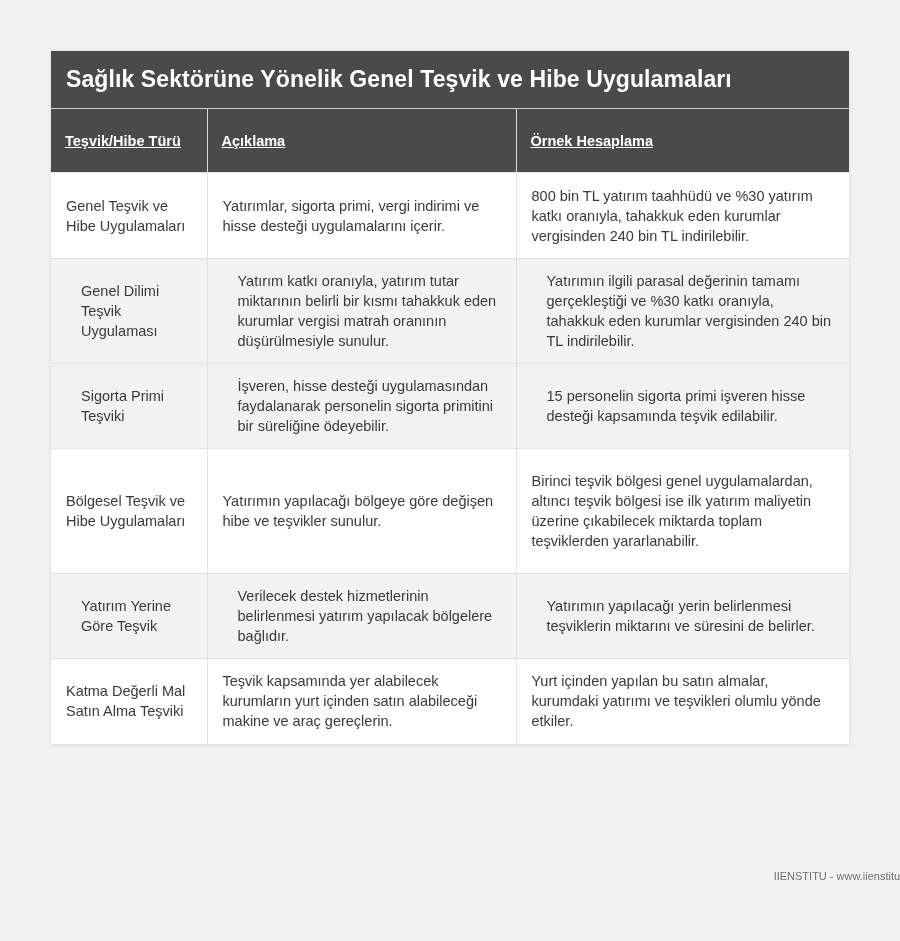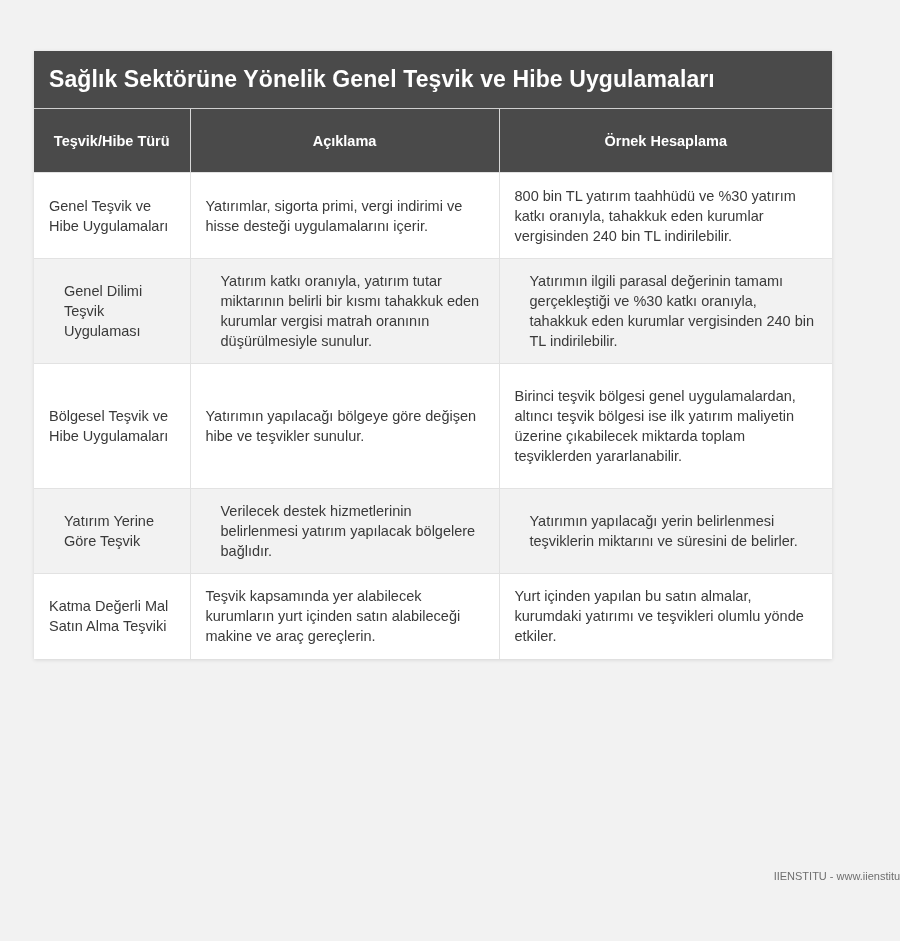--- a/index.html
+++ b/index.html
@@ -6,21 +6,21 @@
       margin: 0;
       padding: 0;
       background: #f2f2f2;
       width: 900px;
       height: 941px;
       overflow: hidden;
       font-family: "Liberation Sans", "DejaVu Sans", sans-serif;
     }
     .card {
       position: absolute;
-      left: 34px;
+      left: 51px;
       top: 51px;
       width: 798px;
       background: #7f1d1d;
       box-shadow: 0 1px 4px rgba(0,0,0,0.12);
     }
     .title-band {
       height: 57px;
       background: #4a4a4a;
       color: #ffffff;
       display: flex;
@@ -38,25 +38,26 @@
     }
     col.c1 { width: 156px; }
     col.c2 { width: 309px; }
     col.c3 { width: 333px; }
     th {
       background: #4a4a4a;
       color: #ffffff;
       font-weight: bold;
       font-size: 14.5px;
       line-height: 20px;
-      text-align: center;
+      text-align: left;
       padding: 0 14px;
       height: 63px;
       border-left: 1px solid #d8d8d8;
       vertical-align: middle;
+      text-decoration: underline;
     }
     th:first-child { border-left: none; }
     td {
       color: #3a3a3a;
       font-size: 14.5px;
       line-height: 20px;
       padding: 0 14px 0 15px;
       border-left: 1px solid #e2e2e2;
       border-top: 1px solid #e2e2e2;
       vertical-align: middle;
@@ -97,20 +98,25 @@
       <tr class="odd" style="height:86px">
         <td>Genel Teşvik ve Hibe Uygulamaları</td>
         <td>Yatırımlar, sigorta primi, vergi indirimi ve hisse desteği uygulamalarını içerir.</td>
         <td>800 bin TL yatırım taahhüdü ve %30 yatırım katkı oranıyla, tahakkuk eden kurumlar vergisinden 240 bin TL indirilebilir.</td>
       </tr>
       <tr class="even" style="height:105px">
         <td>Genel Dilimi Teşvik Uygulaması</td>
         <td>Yatırım katkı oranıyla, yatırım tutar miktarının belirli bir kısmı tahakkuk eden kurumlar vergisi matrah oranının düşürülmesiyle sunulur.</td>
         <td>Yatırımın ilgili parasal değerinin tamamı gerçekleştiği ve %30 katkı oranıyla, tahakkuk eden kurumlar vergisinden 240 bin TL indirilebilir.</td>
       </tr>
+      <tr class="even" style="height:85px">
+        <td>Sigorta Primi Teşviki</td>
+        <td>İşveren, hisse desteği uygulamasından faydalanarak personelin sigorta primitini bir süreliğine ödeyebilir.</td>
+        <td>15 personelin sigorta primi işveren hisse desteği kapsamında teşvik edilabilir.</td>
+      </tr>
       <tr class="odd" style="height:125px">
         <td>Bölgesel Teşvik ve Hibe Uygulamaları</td>
         <td>Yatırımın yapılacağı bölgeye göre değişen hibe ve teşvikler sunulur.</td>
         <td>Birinci teşvik bölgesi genel uygulamalardan, altıncı teşvik bölgesi ise ilk yatırım maliyetin üzerine çıkabilecek miktarda toplam teşviklerden yararlanabilir.</td>
       </tr>
       <tr class="even" style="height:85px">
         <td>Yatırım Yerine Göre Teşvik</td>
         <td>Verilecek destek hizmetlerinin belirlenmesi yatırım yapılacak bölgelere bağlıdır.</td>
         <td>Yatırımın yapılacağı yerin belirlenmesi teşviklerin miktarını ve süresini de belirler.</td>
       </tr>

